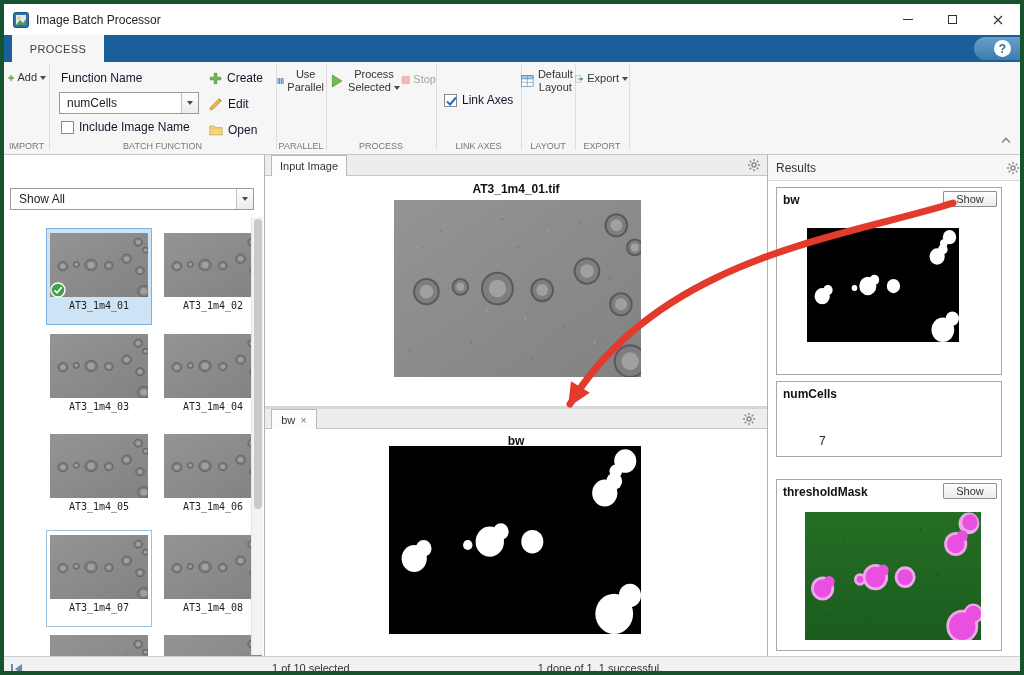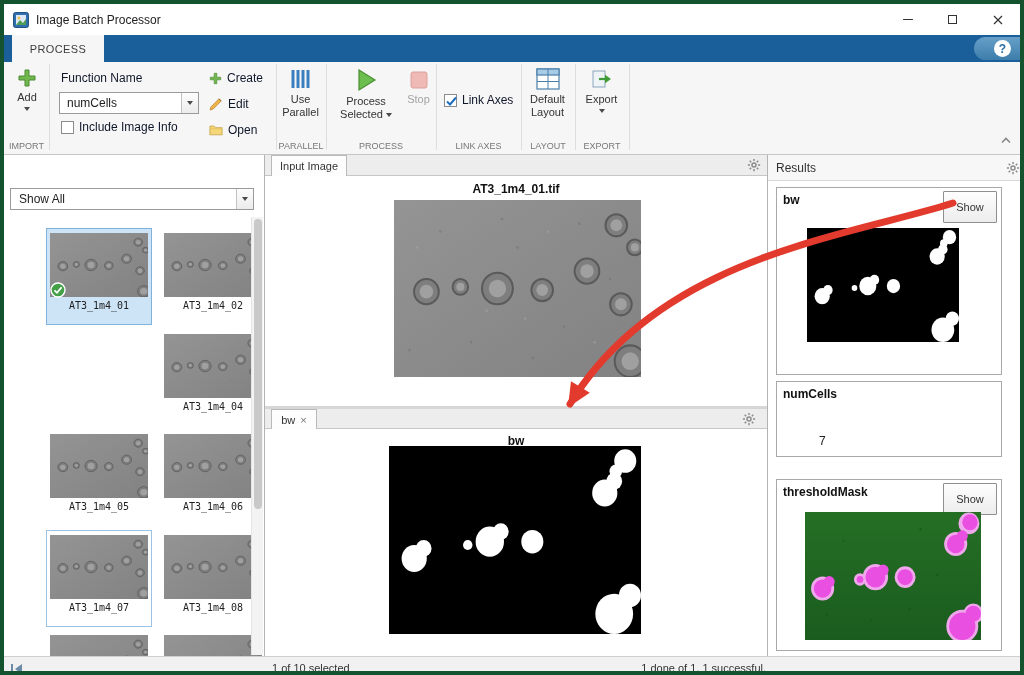--- a/index.html
+++ b/index.html
@@ -18,21 +18,21 @@
   
   .tabstrip{position:absolute;left:0;top:31px;width:100%;height:27px;background:#1a5f9a;}
   .ribbon-tab{position:absolute;left:8px;top:0;width:92px;height:27px;background:#f6f6f6;display:flex;align-items:center;justify-content:center;font-size:11px;color:#3c3c3c;letter-spacing:.4px;}
   .help-pill{position:absolute;right:0;top:2px;width:46px;height:23px;background:linear-gradient(#66a0c8,#3d7dab);border-radius:12px 0 0 12px;display:flex;align-items:center;}
   .help-circle{width:17px;height:17px;border-radius:50%;background:#fff;color:#2a6da0;font-weight:bold;font-size:12px;display:flex;align-items:center;justify-content:center;margin-left:auto;margin-right:9px;cursor:default;}
 
   
   .ribbon{position:absolute;left:0;top:58px;width:100%;height:93px;background:#f6f6f6;border-bottom:1px solid #c6c6c6;}
   .divider{position:absolute;top:2px;width:1px;height:86px;background:#dedede;}
   .seclabel{position:absolute;top:78px;height:13px;font-size:9px;color:#777;text-align:center;line-height:13px;}
-  .rbig{position:absolute;display:flex;flex-direction:column;align-items:center;gap:3px;text-align:center;font-size:11px;color:#333;}
+  .rbig{position:absolute;display:flex;flex-direction:row;align-items:center;gap:3px;text-align:center;font-size:11px;color:#333;}
   .rbig .blabel{line-height:1.2;}
   .rsmall{position:absolute;display:flex;align-items:center;gap:5px;font-size:12px;color:#0f172a;}
   .caret{display:inline-block;width:0;height:0;border-left:3.5px solid transparent;border-right:3.5px solid transparent;border-top:4px solid #4a4a4a;vertical-align:middle;}
   .combo{position:absolute;width:140px;height:22px;background:#fff;border:1px solid #9a9a9a;font-size:12px;line-height:20px;padding-left:7px;color:#222;}
   .combobtn{position:absolute;right:0;top:0;width:17px;height:100%;border-left:1px solid #c2c2c2;display:flex;align-items:center;justify-content:center;background:linear-gradient(#fdfdfd,#ececec);}
   .cb{display:inline-block;width:13px;height:13px;background:#fff;border:1px solid #8b8b8b;flex:none;position:relative;}
   .cb svg{position:absolute;left:0;top:1px;}
   .disabled{color:#a3a3a3;}
 
   
@@ -55,28 +55,28 @@
   .doc-tab{position:absolute;top:0;height:21px;background:#fdfdfd;border:1px solid #b9b9b9;border-bottom:none;display:flex;align-items:center;justify-content:center;gap:5px;font-size:11px;color:#333;z-index:2;}
   .tabgear{position:absolute;top:3px;}
   .viewer{position:absolute;left:0;width:100%;background:#fff;}
   .imgtitle{position:absolute;left:0;width:100%;text-align:center;font-weight:bold;font-size:12px;color:#111;}
   .mainimg{position:absolute;display:block;}
   .splitter{position:absolute;left:0;width:100%;height:3px;background:#d6d6d6;}
 
   .rightpanel{position:absolute;left:764px;top:151px;width:260px;height:501px;background:#fff;}
   .card{position:absolute;left:8px;width:226px;background:#fff;border:1px solid #a8a8a8;}
   .card .cname{position:absolute;left:6px;top:5px;font-weight:bold;font-size:12px;color:#111;}
-  .showbtn{position:absolute;right:4px;top:3px;width:54px;height:32px;background:linear-gradient(#fefefe,#ececec);border:1px solid #8f8f8f;border-radius:1px;font-size:11px;color:#333;display:flex;align-items:center;justify-content:center;}
+  .showbtn{position:absolute;right:4px;top:3px;width:54px;height:16px;background:linear-gradient(#fefefe,#ececec);border:1px solid #8f8f8f;border-radius:1px;font-size:11px;color:#333;display:flex;align-items:center;justify-content:center;}
   .cardimg{position:absolute;display:block;}
   .cvalue{position:absolute;font-size:12px;color:#222;}
 
   
   .statusbar{position:absolute;left:0;top:652px;width:100%;height:23px;background:#f1f1f1;border-top:1px solid #cfcfcf;font-size:11px;color:#333;}
   .statusL{position:absolute;left:268px;top:5px;}
-  .statusR{position:absolute;left:430px;top:5px;width:332px;text-align:right;}
+  .statusR{position:absolute;left:430px;top:5px;width:332px;text-align:center;}
   .collapse-left{position:absolute;left:6px;top:6px;}
 
   .arrow-overlay{position:absolute;left:0;top:0;z-index:40;pointer-events:none;}
   .chevron-collapse{position:absolute;right:8px;top:74px;}
 </style>
 </head>
 <body>
 
 <svg width="0" height="0" style="position:absolute" aria-hidden="true">
 <defs>
@@ -244,21 +244,21 @@
         <span>Function Name</span>
       </div>
     <div class="combo" style="left:55px;top:30px">
       <span>numCells</span>
       <span class="combobtn">
           <span class="caret"></span>
         </span>
     </div>
     <div class="rsmall" style="left:57px;top:58px">
       <span class="cb"></span>
-      <span>Include Image Info</span>
+      <span>Include Image Name</span>
     </div>
     <div class="rsmall" style="left:205px;top:9px">
       <svg width="13" height="13" viewBox="0 0 20 20">
           <path d="M8 2 h4 v6 h6 v4 h-6 v6 h-4 v-6 H2 V8 h6 Z" fill="#70b84e" stroke="#4c8a33"></path>
         </svg>
       <span>Create</span>
     </div>
     <div class="rsmall" style="left:205px;top:35px">
       <svg width="14" height="14" viewBox="0 0 14 14">
           <path d="M1 13 L2 9.8 L10 1.8 L12.2 4 L4.2 12 Z" fill="#f0b44c" stroke="#b07d24" stroke-width="0.7"></path>
@@ -266,20 +266,21 @@
         </svg>
       <span>Edit</span>
     </div>
     <div class="rsmall" style="left:205px;top:61px">
       <svg width="14" height="12" viewBox="0 0 16 13">
           <path d="M1 2 h5 l1.4 1.8 H15 V12 H1 Z" fill="#f5d778" stroke="#bf9a3a" stroke-width="0.8"></path>
           <path d="M1 5 h14" stroke="#e6c45f" stroke-width="1"></path>
         </svg>
       <span>Open</span>
     </div>
+    <div class="seclabel" style="left:45px;width:227px">BATCH FUNCTION</div>
 
     <div class="rbig" style="left:273px;top:6px;width:47px">
       <svg width="22" height="22" viewBox="0 0 22 22">
           <g fill="#3a7ebf">
             <rect x="1.5" y="2" width="3" height="18"></rect>
             <rect x="6.5" y="2" width="3" height="18"></rect>
             <rect x="11.5" y="2" width="3" height="18"></rect>
             <rect x="16.5" y="2" width="3" height="18"></rect>
           </g>
         </svg>
@@ -355,20 +356,26 @@
             <circle cx="8" cy="8" r="7" fill="#43a047" stroke="#fff" stroke-width="1.4"></circle>
             <path d="M4.4 8.3 L7 10.8 L11.6 5.2" stroke="#fff" stroke-width="1.8" fill="none"></path>
           </svg>
       </div>
       <div class="thumb" style="left:124px;top:12px">
         <svg class="timg" viewBox="0 0 160 112" preserveAspectRatio="none">
             <use href="#imgGray"></use>
           </svg>
         <div class="tlabel">AT3_1m4_02</div>
       </div>
+      <div class="thumb" style="left:10px;top:113px">
+        <svg class="timg" viewBox="0 0 160 112" preserveAspectRatio="none">
+            <use href="#imgGray"></use>
+          </svg>
+        <div class="tlabel">AT3_1m4_03</div>
+      </div>
       <div class="thumb" style="left:124px;top:113px">
         <svg class="timg" viewBox="0 0 160 112" preserveAspectRatio="none">
             <use href="#imgGray"></use>
           </svg>
         <div class="tlabel">AT3_1m4_04</div>
       </div>
       <div class="thumb" style="left:10px;top:213px">
         <svg class="timg" viewBox="0 0 160 112" preserveAspectRatio="none">
             <use href="#imgGray"></use>
           </svg>

